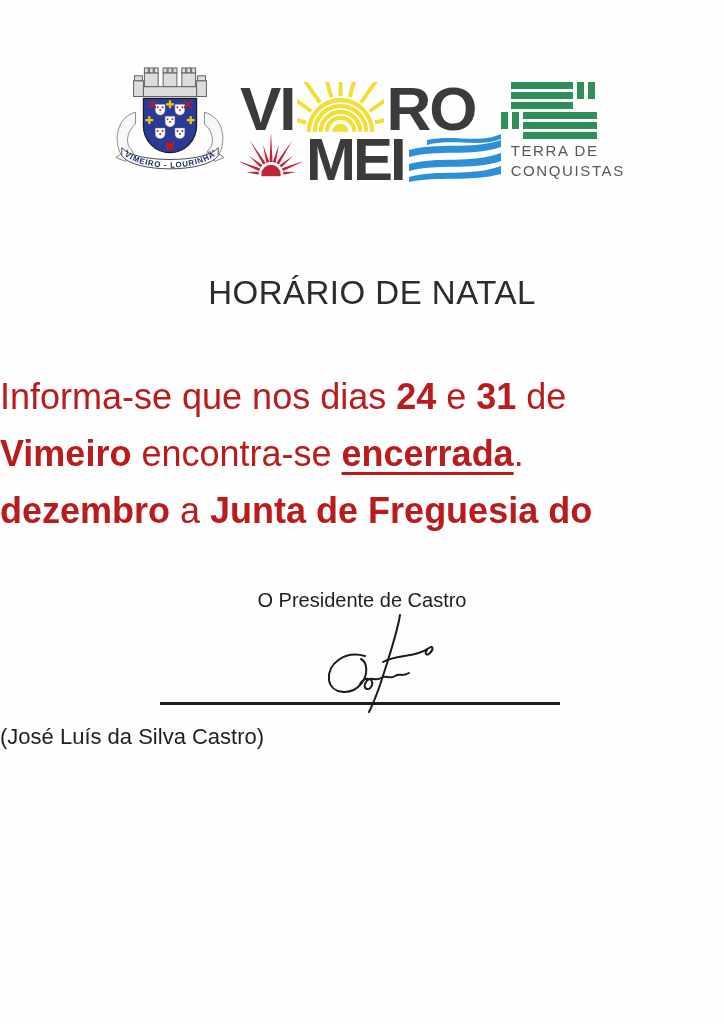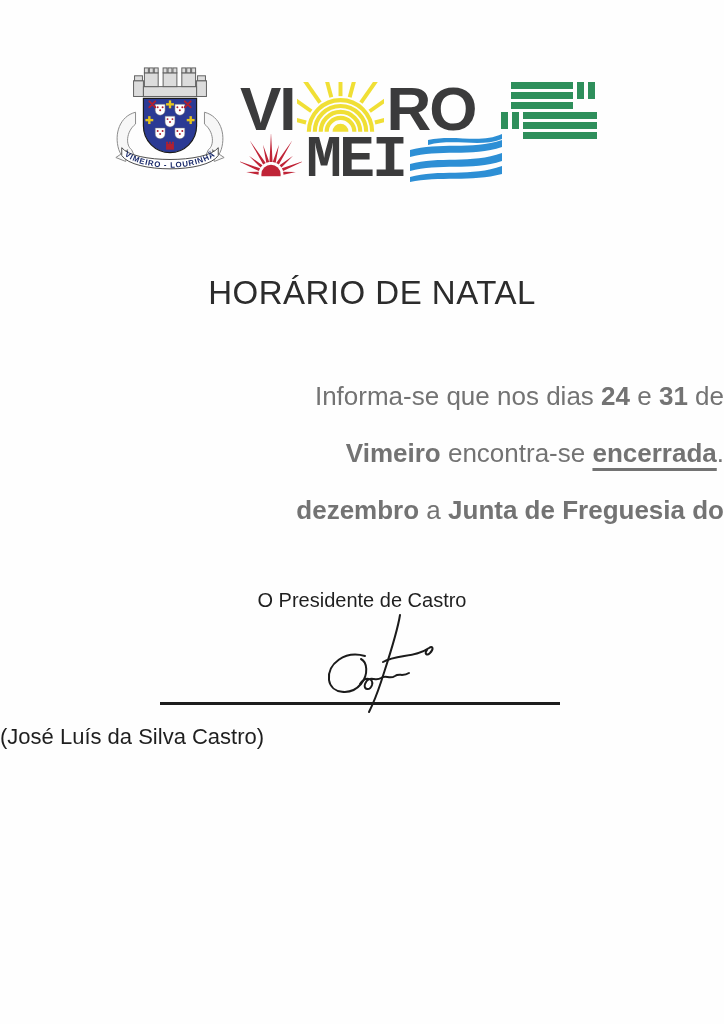--- a/index.html
+++ b/index.html
@@ -11,37 +11,37 @@
   
   .crest{position:absolute;left:106px;top:62px;width:128px;height:130px;}
   .wordmark{position:absolute;left:240px;top:80px;}
   .wm-row{display:flex;align-items:flex-end;}
   .wm-row1{height:52px;}
   .wm-row2{height:48px;margin-top:2px;}
   .wm-letters{
     font-weight:700;color:#3b3b3c;letter-spacing:-2px;
     font-size:62px;line-height:46px;
   }
-  .wm-letters.mei{font-size:60px;letter-spacing:-3px;line-height:44px;margin-left:4px;font-family:Liberation Mono, monospace;}
+  .wm-letters.mei{font-size:60px;letter-spacing:-3px;line-height:44px;margin-left:4px;}
   .sun-box{margin:0 3px 0 2px;}
   .green-box{margin-left:25px;margin-bottom:-7px;}
   .waves-box{margin-left:5px;}
   .tagline{
     margin-left:10px;margin-bottom:1px;
     font-size:15px;line-height:20px;letter-spacing:1.6px;color:#57585a;
   }
   
   .title{
     position:absolute;top:274px;left:0;width:100%;text-align:center;
     font-size:33px;font-weight:400;letter-spacing:0.5px;color:#2c2c2c;margin:0;padding-left:10px;
   }
   
   .body-text{
-    position:absolute;top:368px;left:0;width:100%;text-align:right;
-    font-size:26px;line-height:57px;color:#737373;
+    position:absolute;top:368px;left:0;width:100%;text-align:left;
+    font-size:36px;line-height:57px;color:#b91c1c;
   }
   .body-text .line{white-space:nowrap;}
   .b{font-weight:700;}
   .bu{font-weight:700;text-decoration:underline;text-decoration-thickness:2.5px;text-underline-offset:6px;}
   
   .role-label{
     position:absolute;top:589px;left:0;width:100%;text-align:center;
     font-size:20px;color:#1f1f1f;
   }
   .sig{position:absolute;left:303px;top:612px;width:140px;height:104px;}
@@ -211,20 +211,24 @@
       </svg>
       <span class="wm-letters mei">MEI</span>
       <svg class="waves-box" width="92" height="48" viewBox="0 0 92 48" xmlns="http://www.w3.org/2000/svg">
         <g fill="#2d8fd5">
           <path d="M18,6 C45,0 70,10 92,0 L92,5 C70,14 45,4 18,11 Z"></path>
           <path d="M0,16 C28,8 62,16 92,6 L92,13 C62,23 28,15 0,23 Z"></path>
           <path d="M0,30 C28,22 62,30 92,19 L92,27 C62,37 28,29 0,37 Z"></path>
           <path d="M0,43 C28,35 62,43 92,32 L92,40 C62,48 28,42 0,48 Z"></path>
         </g>
       </svg>
+      <div class="tagline">
+        <div>TERRA DE</div>
+        <div>CONQUISTAS</div>
+      </div>
     </div>
   </div>
 
   <h1 class="title">HORÁRIO DE NATAL</h1>
 
   <div class="body-text">
     <div class="line">
       <span>Informa-se que nos dias </span><span class="b">24</span><span> e </span><span class="b">31</span><span> de</span>
     </div>
     <div class="line">

